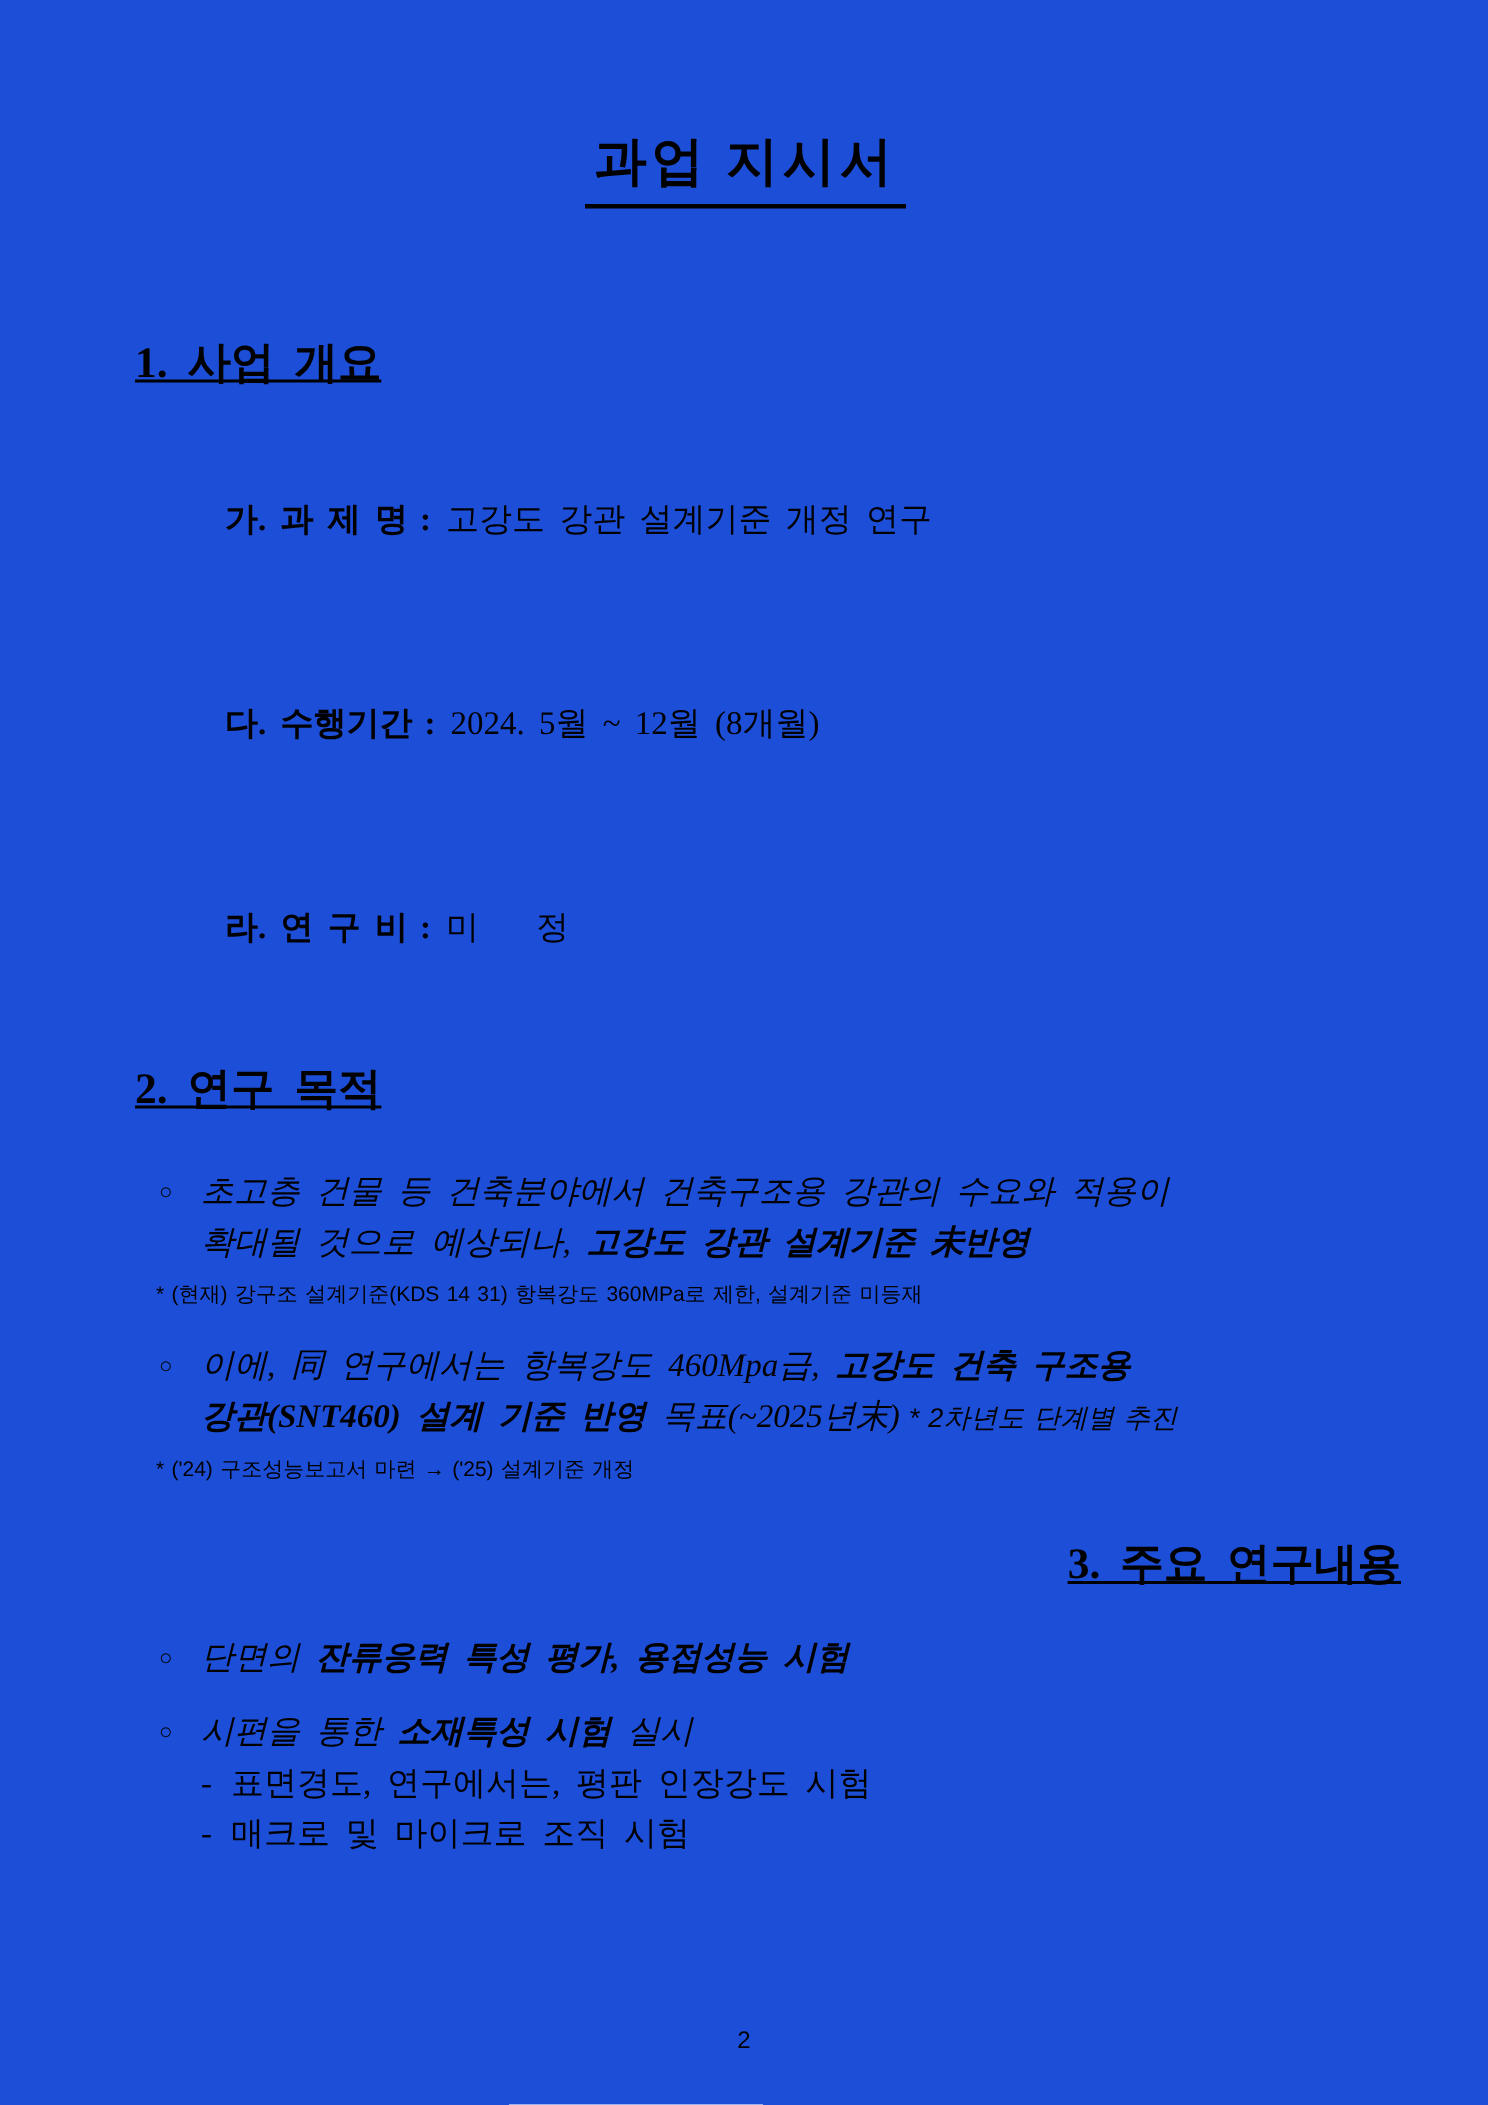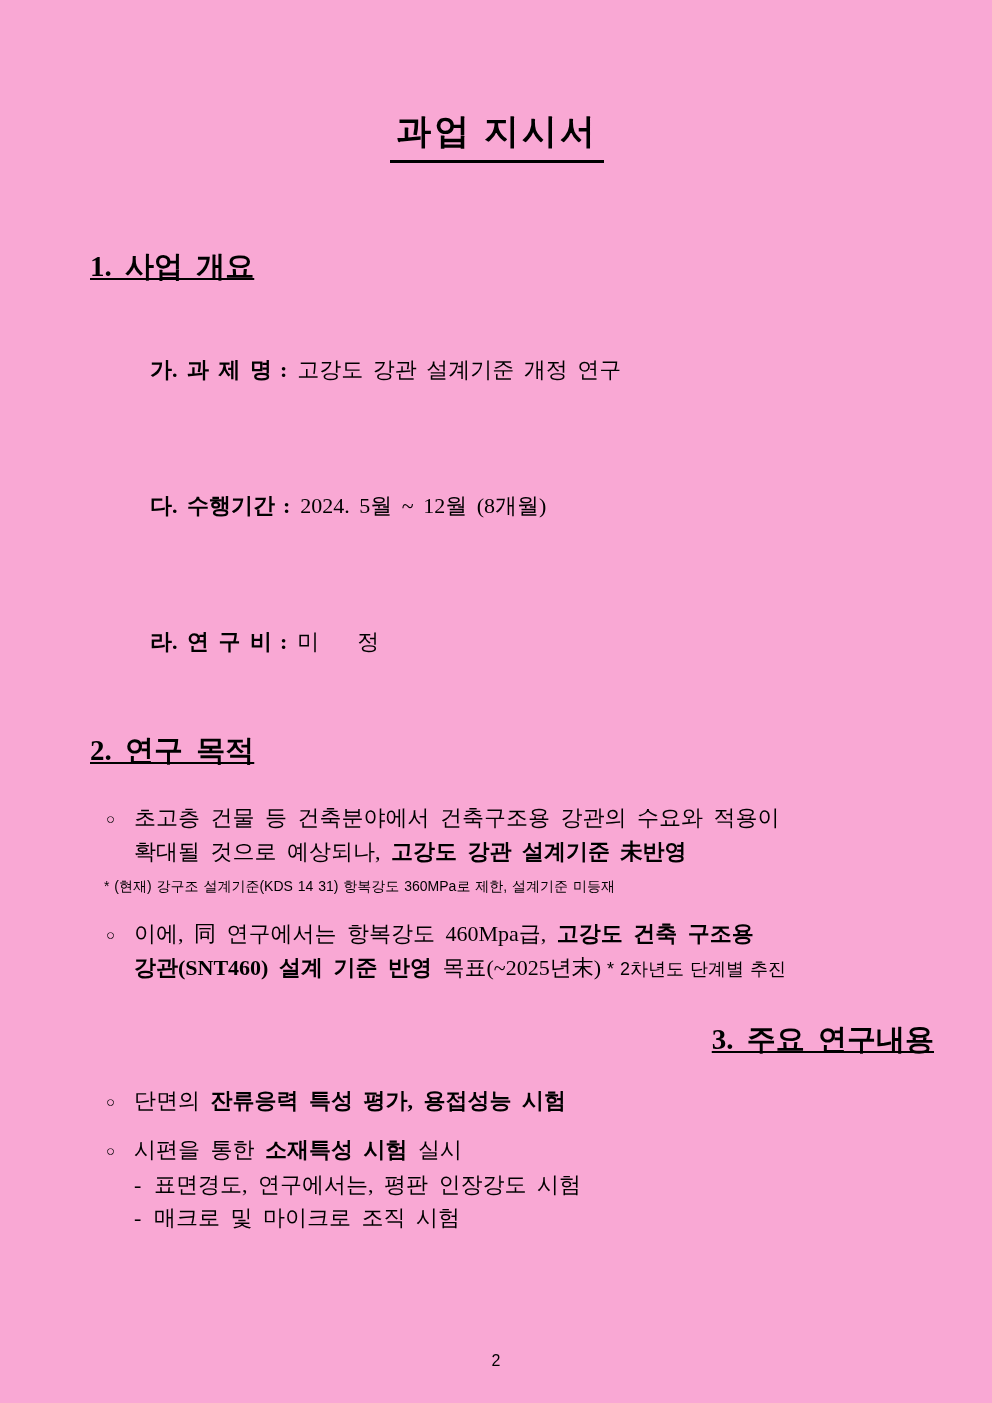--- a/index.html
+++ b/index.html
@@ -1,20 +1,20 @@
 <!DOCTYPE html>
 <html><head>
 <meta charset="utf-8">
 <style>
   * { margin:0; padding:0; box-sizing:border-box; }
   html,body { background:#ffffff; }
   .page {
-    width:992px; height:1403px; background:#f9a8d4; color:#000;
+    width:992px; height:1403px; background:#1d4ed8; color:#000;
     font-family:"Liberation Serif","DejaVu Serif",serif;
-    position:relative; padding:108px 58px 0 90px; overflow:hidden;
+    position:relative; padding:84px 58px 0 90px; overflow:hidden;
   }
   .title-wrap { text-align:center; margin-right:30px; }
   .title {
     display:inline-block; font-size:35px; font-weight:bold; letter-spacing:3px;
     border-bottom:3px solid #000; padding:0 6px 5px 6px; white-space:pre-wrap;
   }
   .sec-heading {
     font-size:29px; font-weight:bold; word-spacing:6px; line-height:30px; white-space:pre-wrap;text-decoration:underline;
   }
   .kv {
@@ -23,21 +23,21 @@
   .kv .kv-label { font-weight:bold; }
   .kv .kv-colon { font-weight:bold; padding:0 10px 0 8px; }
   .mt-s1  { margin-top:88px; }
   .mt-kv1 { margin-top:44px; }
   .mt-kv  { margin-top:46px; }
   .mt-s2  { margin-top:48px; }
   .bullet {
     display:flex; margin-left:16px; font-size:22px; line-height:34px; word-spacing:5px;
   }
   .bullet .marker { width:28px; font-size:15px; flex:0 0 28px; padding-top:1px; }
-  .bullet .btext  { flex:1; white-space:pre-wrap; }
+  .bullet .btext  { flex:1; white-space:pre-wrap;font-style:italic; }
   .b { font-weight:bold; }
   .inline-note {
     font-family:"Liberation Sans","DejaVu Sans",sans-serif; font-size:18px; word-spacing:1px;
   }
   .note {
     margin-left:14px; margin-top:6px;
     font-family:"Liberation Sans","DejaVu Sans",sans-serif;
     font-size:14px; line-height:22px; word-spacing:1px; white-space:pre-wrap;
   }
   .mt-b1 { margin-top:36px; }
@@ -86,20 +86,21 @@
     <span class="btext"><span>초고층 건물 등 건축분야에서 건축구조용 강관의 수요와 적용이
 확대될 것으로 예상되나, </span><span class="b">고강도 강관 설계기준 未반영</span></span>
   </div>
   <div class="note">* (현재) 강구조 설계기준(KDS 14 31) 항복강도 360MPa로 제한, 설계기준 미등재</div>
 
   <div class="bullet mt-b2">
     <span class="marker">○</span>
     <span class="btext"><span>이에, 同 연구에서는 항복강도 460Mpa급, </span><span class="b">고강도 건축 구조용
 강관(SNT460) 설계 기준 반영</span><span> 목표(~2025년末)</span><span class="inline-note"> * 2차년도 단계별 추진</span></span>
   </div>
+  <div class="note">* ('24) 구조성능보고서 마련 → ('25) 설계기준 개정</div>
 
   <div class="sec-heading mt-s3">3. 주요 연구내용</div>
 
   <div class="bullet mt-c1">
     <span class="marker">○</span>
     <span class="btext"><span>단면의 </span><span class="b">잔류응력 특성 평가, 용접성능 시험</span></span>
   </div>
 
   <div class="bullet mt-c2">
     <span class="marker">○</span>

